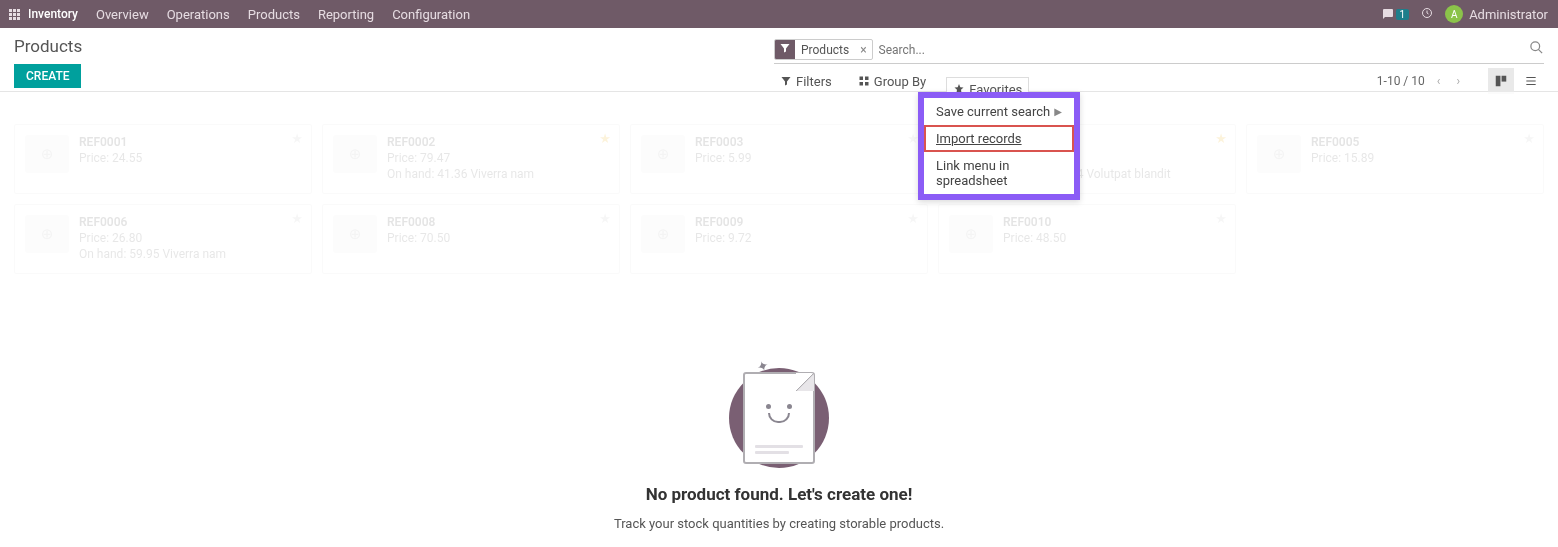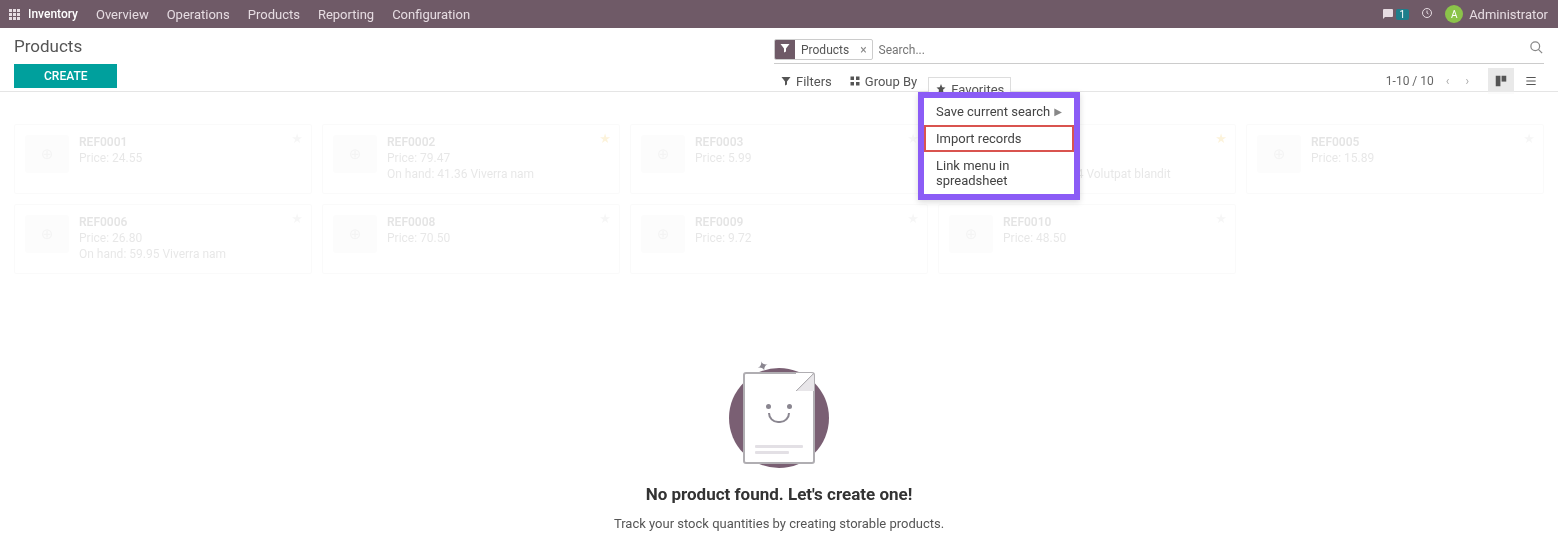--- a/index.html
+++ b/index.html
@@ -16,45 +16,45 @@
 .topnav .right { display:flex; align-items:center; gap:12px; padding-right:10px; }
 .chat-badge { position:relative; display:flex; align-items:center; }
 .chat-badge .count { background:#1e7e8b; color:#fff; font-size:10px; padding:0 4px; border-radius:2px; margin-left:2px;}
 .avatar { width:18px; height:18px; border-radius:50%; background:#8bc34a; color:#fff; display:flex; align-items:center; justify-content:center; font-size:10px; }
 .admin { display:flex; align-items:center; gap:6px; }
 
 
 .controlbar { display:flex; align-items:flex-start; padding:8px 14px 0 14px; border-bottom:1px solid #e5e5e5; height:64px; }
 .left-col { display:flex; flex-direction:column; gap:8px; }
 .page-title { font-size:17px; color:#555; }
-.create-btn { background:#00a09d; color:#fff; border:none; padding:5px 30px; font-size:12px; font-weight:500; cursor:pointer; width:fit-content;}
+.create-btn { background:#00a09d; color:#fff; border:none; padding:5px 12px; font-size:12px; font-weight:500; cursor:pointer; width:fit-content;}
 .controlbar .flex { flex:1; }
 .search-col { width:770px; }
 .search-row { display:flex; align-items:center; border-bottom:1px solid #ccc; height:28px; position:relative;}
 .chip { display:inline-flex; align-items:center; border:1px solid #ccc; border-radius:2px; font-size:12px; margin-right:6px; overflow:hidden; }
 .chip .chip-icon { background:#6f5a67; color:#fff; padding:2px 4px; }
 .chip .chip-text { padding:2px 6px; color:#555; }
 .chip .chip-x { padding:0 5px; color:#888; cursor:pointer; }
 .search-input { border:none; outline:none; flex:1; font-size:12px; color:#4c1d95; }
 .mag { position:absolute; right:0; color:#888; }
 
-.toolbar-row { display:flex; align-items:center; height:34px; gap:5px; font-size:13px; color:#555;text-align:right; }
+.toolbar-row { display:flex; align-items:center; height:34px; gap:14px; font-size:13px; color:#555;text-align:right; }
 .tool-btn { display:inline-flex; align-items:center; gap:4px; cursor:pointer; padding:4px 6px;}
 .tool-btn.active { background:#fff; border:1px solid #ddd; border-bottom:1px solid #fff; position:relative; top:8px;}
 .toolbar-row .spacer { flex:1; }
 .pager { display:flex; align-items:center; gap:8px; font-size:12px; color:#666; }
 .pager .arrow { color:#aaa; cursor:pointer; padding:4px;}
 .view-switch { display:flex; gap:4px; margin-left:10px;}
 .view-btn { width:26px; height:26px; display:flex; align-items:center; justify-content:center; border:none; background:transparent; cursor:pointer; color:#555;}
 .view-btn.active { background:#e9e9e9; }
 
 
 .dropdown { position:absolute; top:92px; left:918px; width:162px; background:#fff; border:6px solid #8b5cf6; box-shadow:0 2px 6px rgba(0,0,0,.15); z-index:30; }
 .dropdown .dd-item { padding:6px 12px; font-size:13px; color:#444; cursor:pointer; display:flex; justify-content:space-between; align-items:center;}
-.dropdown .dd-item.highlight { outline:2px solid #d9534f; outline-offset:-2px; }
+.dropdown .dd-item.highlight { outline:2px solid #d9534f; outline-offset:-2px; text-decoration:underline;}
 .dropdown .caret { color:#888; font-size:10px;}
 
 
 .overlay { position:absolute; top:92px; left:0; right:0; bottom:0; background:rgba(255,255,255,.8); z-index:20; display:flex; flex-direction:column; align-items:center; }
 .cards-layer { position:absolute; top:100px; left:0; right:0; padding:0 14px; display:grid; grid-template-columns:repeat(5,1fr); gap:10px; z-index:10;margin-top:24px;}
 .card { border:1px solid #e5e5e5; border-radius:2px; padding:10px; display:flex; gap:10px; min-height:70px; position:relative;}
 .card .thumb { width:44px; height:38px; background:#f0f0f0; border-radius:3px; display:flex; align-items:center; justify-content:center; color:#c5c5c5; position:relative;}
 .card .thumb::after { content:"⊕"; position:absolute; font-size:15px;}
 .card .info { font-size:12px; color:#888; display:flex; flex-direction:column; gap:2px;}
 .card .ref { font-weight:600; color:#7a7a7a; }

